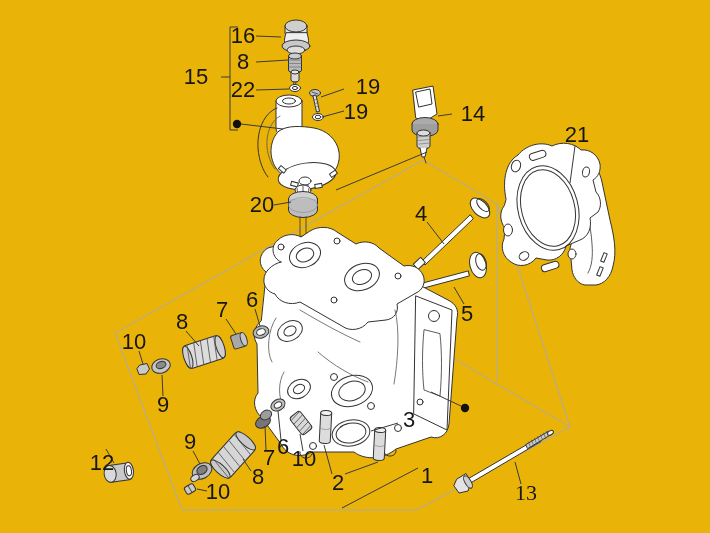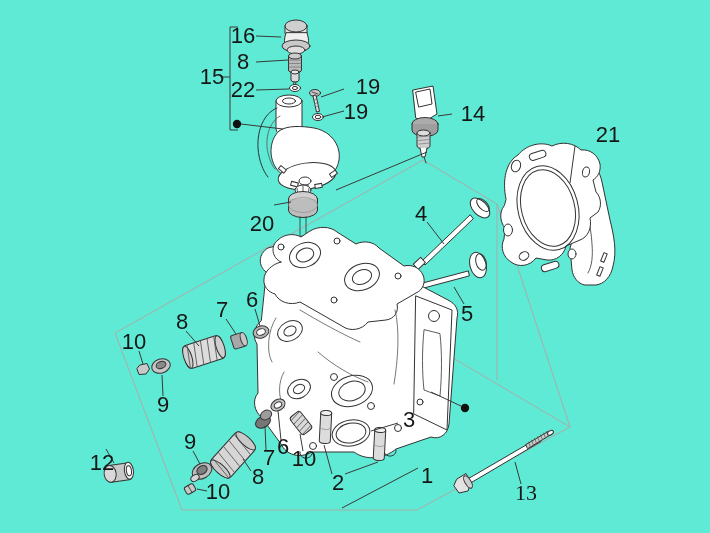--- a/index.html
+++ b/index.html
@@ -1,16 +1,16 @@
 <!DOCTYPE html>
 <html><head>
 <meta charset="utf-8">
 <style>
   html,body{margin:0;padding:0;background:#fff;}
-  .stage{position:relative;width:710px;height:533px;background:#5eead4;overflow:hidden;
+  .stage{position:relative;width:710px;height:533px;background:#eab308;overflow:hidden;
          font-family:"Liberation Sans","DejaVu Sans",sans-serif;}
   .stage svg{position:absolute;left:0;top:0;}
   #callout-layer{position:absolute;left:0;top:0;width:710px;height:533px;}
   .callout{position:absolute;transform:translate(-50%,-50%);font-size:22px;font-weight:400;
            color:#161616;letter-spacing:0px;line-height:1;white-space:nowrap;}
   .art{stroke:#333;stroke-width:1;fill:none;stroke-linecap:round;stroke-linejoin:round;}
 </style>
 </head>
 <body>
 
@@ -268,27 +268,27 @@
       <polyline points="238,27 230,27 230,130 238,130" fill="none" stroke="#3a3a3a" stroke-width="1"></polyline>
       <circle cx="237" cy="124" r="4.2" fill="#111111"></circle>
       <line x1="241" y1="124" x2="283" y2="129" stroke="#3a3a3a" stroke-width="1"></line>
       <circle cx="465" cy="408" r="4.2" fill="#111111"></circle>
       <line x1="461" y1="406" x2="431" y2="392" stroke="#3a3a3a" stroke-width="1"></line>
     </svg>
 
   <div id="callout-layer">
       <span class="callout" style="left: 243px; top: 36px; color: rgb(22, 22, 22);">16</span>
       <span class="callout" style="left: 243px; top: 62px; color: rgb(22, 22, 22);">8</span>
-      <span class="callout" style="left: 212px; top: 77px; color: rgb(22, 22, 22);">15</span>
+      <span class="callout" style="left: 196px; top: 77px; color: rgb(22, 22, 22);">15</span>
       <span class="callout" style="left: 243px; top: 90px; color: rgb(22, 22, 22);">22</span>
       <span class="callout" style="left: 368px; top: 87px; color: rgb(22, 22, 22);">19</span>
       <span class="callout" style="left: 356px; top: 112px; color: rgb(22, 22, 22);">19</span>
       <span class="callout" style="left: 464px; top: 114px; color: rgb(22, 22, 22); margin-left: 9px;">14</span>
-      <span class="callout" style="left: 608px; top: 135px; color: rgb(22, 22, 22); text-align: center;">21</span>
-      <span class="callout" style="left: 262px; top: 205px; color: rgb(22, 22, 22); margin-top: 19px;">20</span>
+      <span class="callout" style="left: 577px; top: 135px; color: rgb(22, 22, 22); text-align: center;">21</span>
+      <span class="callout" style="left: 262px; top: 205px; color: rgb(22, 22, 22);">20</span>
       <span class="callout" style="left: 421px; top: 214px; color: rgb(22, 22, 22);">4</span>
       <span class="callout" style="left: 467px; top: 314px; color: rgb(22, 22, 22);">5</span>
       <span class="callout" style="left: 252px; top: 300px; color: rgb(22, 22, 22);">6</span>
       <span class="callout" style="left: 222px; top: 310px; color: rgb(22, 22, 22);">7</span>
       <span class="callout" style="left: 182px; top: 322px; color: rgb(22, 22, 22);">8</span>
       <span class="callout" style="left: 134px; top: 342px; color: rgb(22, 22, 22);">10</span>
       <span class="callout" style="left: 163px; top: 405px; color: rgb(22, 22, 22);">9</span>
       <span class="callout" style="left: 102px; top: 463px; color: rgb(22, 22, 22);">12</span>
       <span class="callout" style="left: 190px; top: 442px; color: rgb(22, 22, 22);">9</span>
       <span class="callout" style="left: 218px; top: 492px; color: rgb(22, 22, 22);">10</span>

